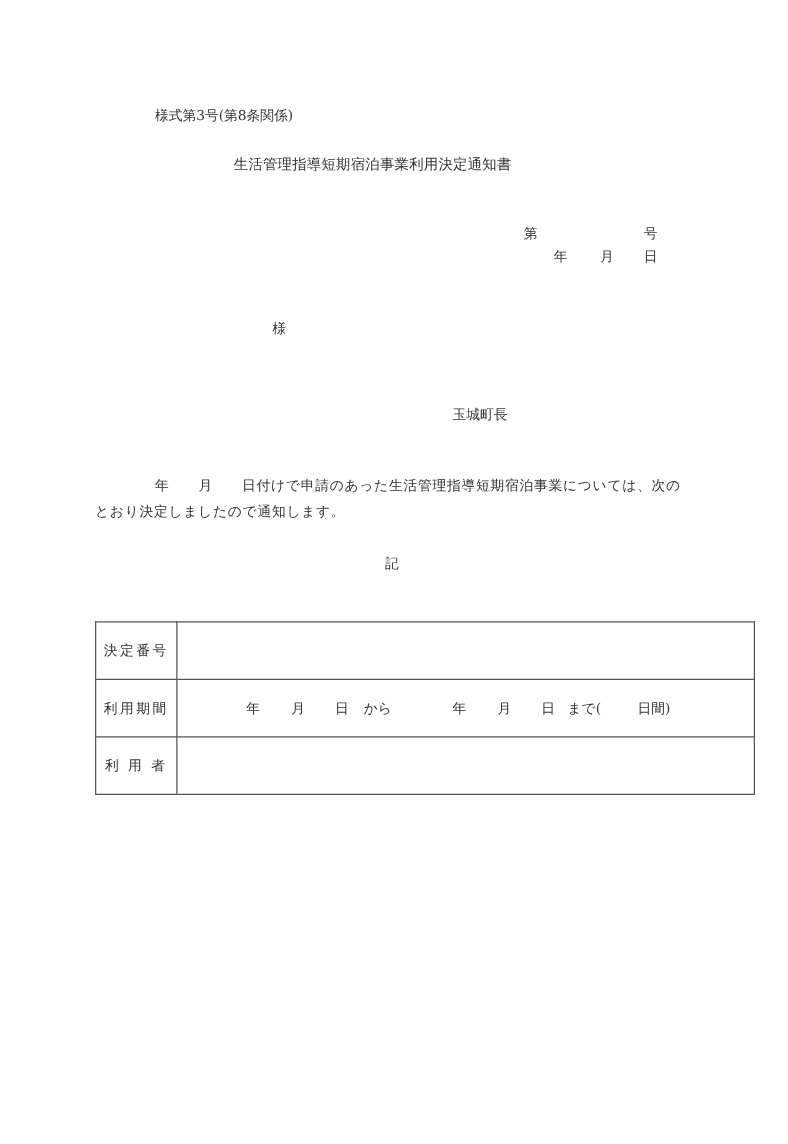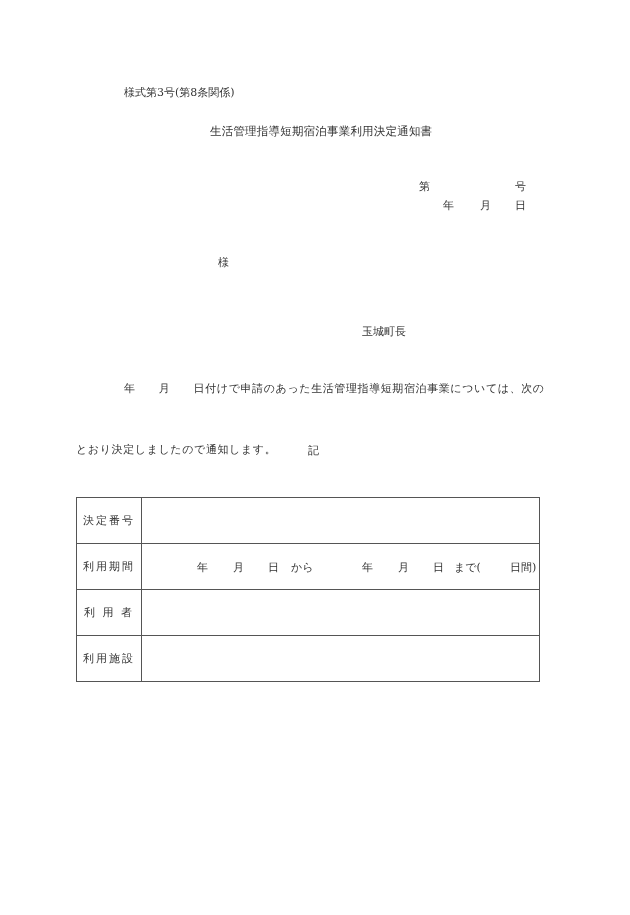--- a/index.html
+++ b/index.html
@@ -3,37 +3,37 @@
 <meta charset="utf-8">
 <style>
   html, body { margin: 0; padding: 0; background: #ffffff; }
   body {
     width: 630px; height: 915px; position: relative; overflow: hidden;
     font-family: "DejaVu Serif", "Liberation Serif", serif;
     color: #333333; font-size: 11px;
   }
   .abs { position: absolute; white-space: nowrap; }
   .form-no { left: 76px; top: 85px; font-size: 11px; margin-left: 48px; }
-  .title { left: 210px; top: 124px; font-size: 11.5px; letter-spacing: 0.2px; }
+  .title { left: 187px; top: 124px; font-size: 11.5px; letter-spacing: 0.2px; }
   .doc-num { left: 419px; top: 179px; width: 110px; }
   .doc-num .dai { position: absolute; left: 0; }
   .doc-num .go { position: absolute; left: 96px; }
   .doc-date { left: 443px; top: 198px; width: 90px; }
   .doc-date span { position: absolute; }
   .addressee { left: 218px; top: 255px; }
   .sender { left: 362px; top: 324px; }
   .body-p {
     left: 76px; top: 366px; width: 480px; white-space: normal;
     line-height: 21px; letter-spacing: 0.6px; font-size: 11px;
   }
   .body-p .line1 { display: block; padding-left: 48px; margin-top: 12px; }
-  .body-p .line2 { display: block; padding-left: 0; margin-top: 40px; }
+  .body-p .line2 { display: block; padding-left: 0; }
   .ki { left: 308px; top: 443px; }
   table.info {
-    position: absolute; left: 76px; top: 497px; width: 464px;
+    position: absolute; left: 76px; top: 497px; width: 528px;
     border-collapse: collapse; table-layout: fixed;
   }
   table.info td {
     border: 1px solid #555555; height: 45px; padding: 0; font-size: 11px;
     vertical-align: middle;
   }
   table.info td.lbl { width: 64px; text-align: center; letter-spacing: 2px; }
   table.info td.val { position: relative; }
   .period span { position: absolute; top: 50%; transform: translateY(-50%); }
 </style>
@@ -83,18 +83,14 @@
       <span style="left:256px">月</span>
       <span style="left:291px">日</span>
       <span style="left:312px">まで(</span>
       <span style="left:368px">日間)</span>
     </td>
   </tr>
   <tr>
     <td class="lbl">利 用 者</td>
     <td class="val"></td>
   </tr>
-  <tr>
-    <td class="lbl">利用施設</td>
-    <td class="val"></td>
-  </tr>
 </tbody>
   </table>
 
 </body></html>

